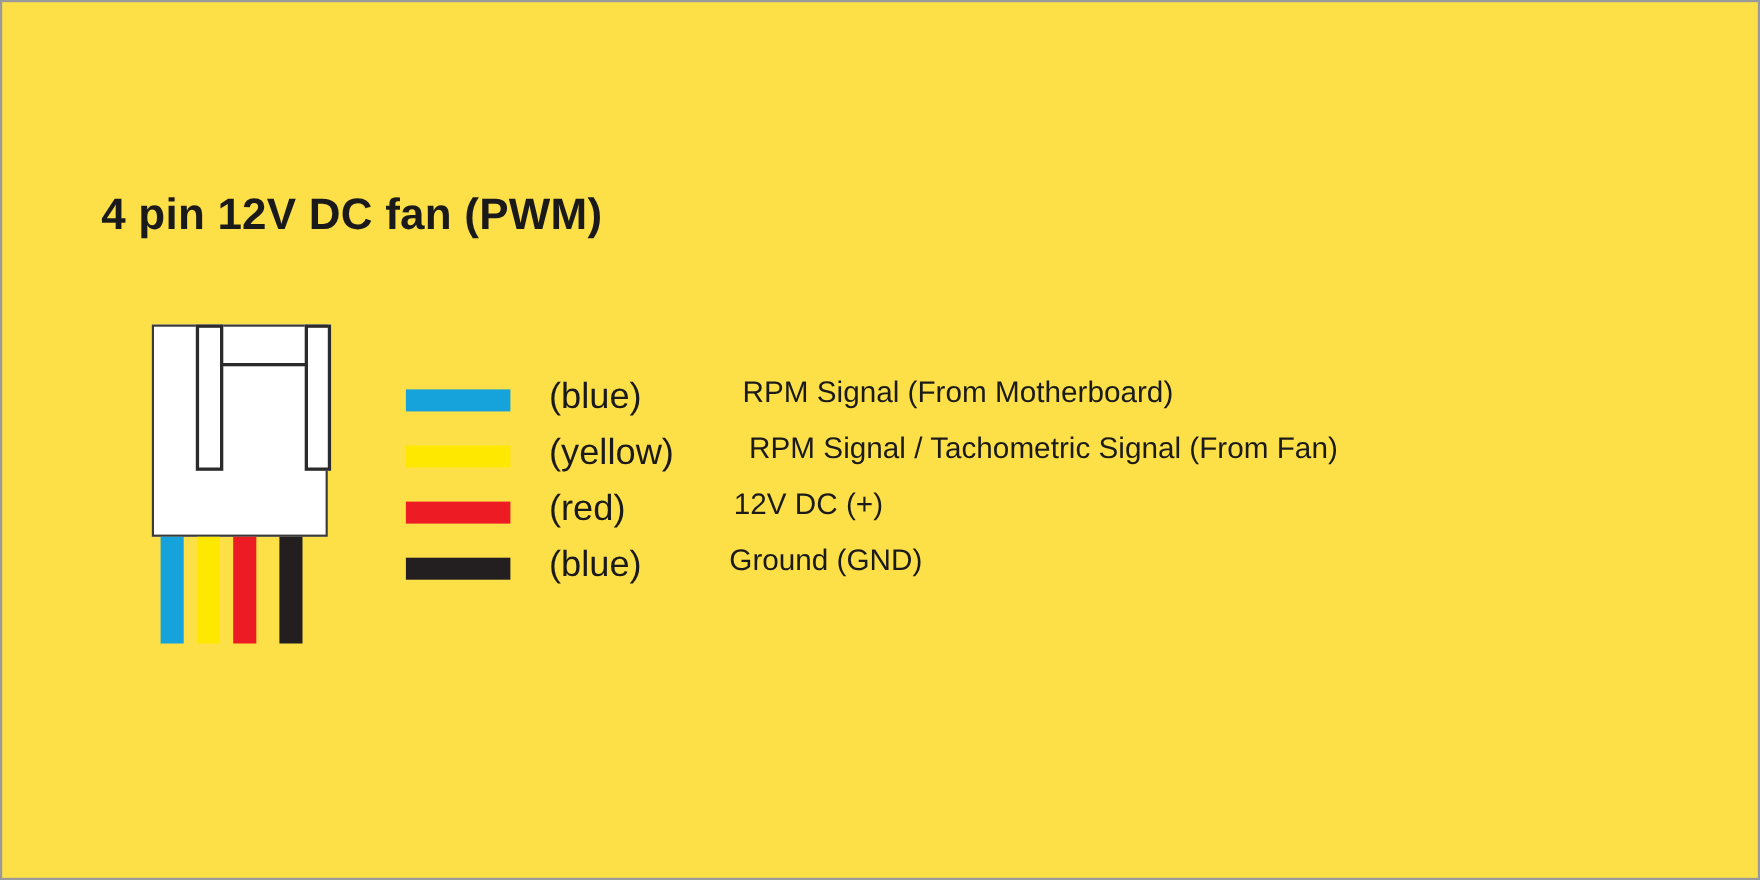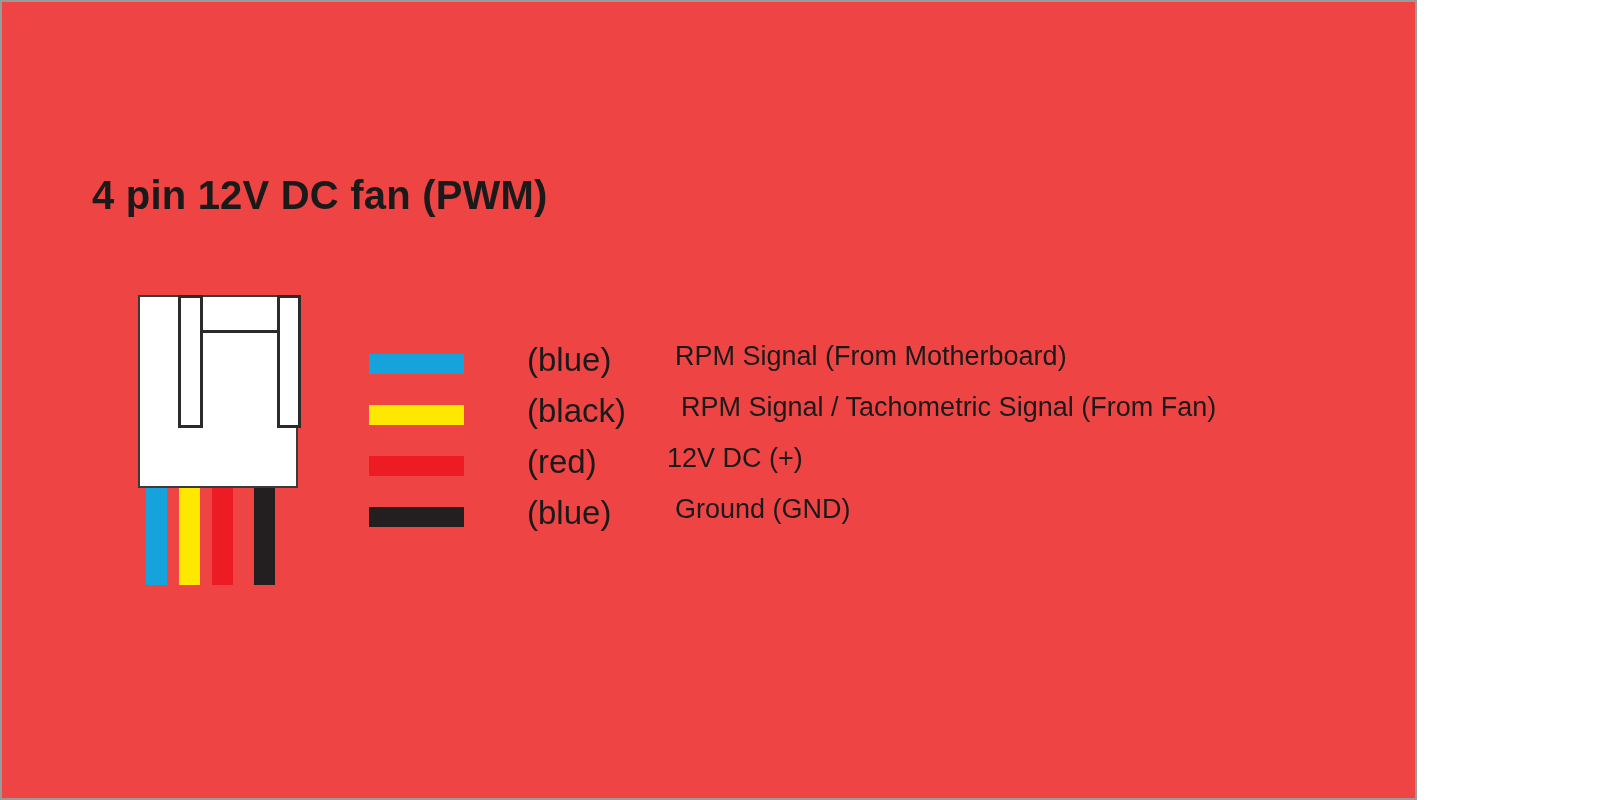--- a/index.html
+++ b/index.html
@@ -5,23 +5,23 @@
   html, body {
     margin: 0;
     padding: 0;
     background: #ffffff;
   }
   body {
     font-family: "Liberation Sans", sans-serif;
   }
   #canvas {
     position: relative;
-    width: 1417px;
+    width: 1600px;
     height: 800px;
-    background: #ef4444;
+    background: #fde047;
     border: 2px solid #9a9a9a;
     box-sizing: border-box;
     overflow: hidden;
   }
 
   
   #title {
     position: absolute;
     left: 90px;
     top: 171px;
@@ -100,21 +100,20 @@
     width: 95px;
     height: 20px;
   }
   .legend-color-name {
     position: absolute;
     left: 130px;
     top: -4px;
     font-size: 33px;
     color: #1a1a1a;
     white-space: nowrap;
-    margin-left: 28px;
   }
   .legend-desc {
     position: absolute;
     left: 298px;
     top: -4px;
     font-size: 27px;
     color: #1a1a1a;
     white-space: nowrap;
   }
 </style>
@@ -139,28 +138,28 @@
   </div>
 
   <div id="legend">
       <div class="legend-row">
         <div class="legend-swatch" style="background: rgb(22, 163, 220);"></div>
         <div class="legend-color-name">(blue)</div>
         <div class="legend-desc" style="left: 306px;">RPM Signal (From Motherboard)</div>
       </div>
       <div class="legend-row">
         <div class="legend-swatch" style="background: rgb(255, 232, 0);"></div>
-        <div class="legend-color-name">(black)</div>
+        <div class="legend-color-name">(yellow)</div>
         <div class="legend-desc" style="left: 312px;">RPM Signal / Tachometric Signal (From Fan)</div>
       </div>
       <div class="legend-row">
         <div class="legend-swatch" style="background: rgb(237, 28, 36);"></div>
         <div class="legend-color-name">(red)</div>
         <div class="legend-desc" style="left: 298px; text-align: right;">12V DC (+)</div>
       </div>
       <div class="legend-row">
         <div class="legend-swatch" style="background: rgb(35, 31, 32);"></div>
         <div class="legend-color-name">(blue)</div>
-        <div class="legend-desc" style="left: 306px;">Ground (GND)</div>
+        <div class="legend-desc" style="left: 294px;">Ground (GND)</div>
       </div>
     </div>
 
 </div>
 
 </body></html>

